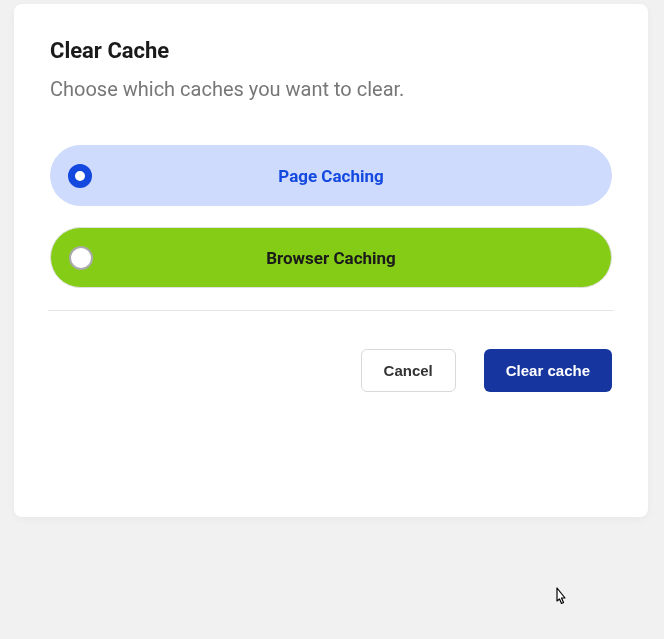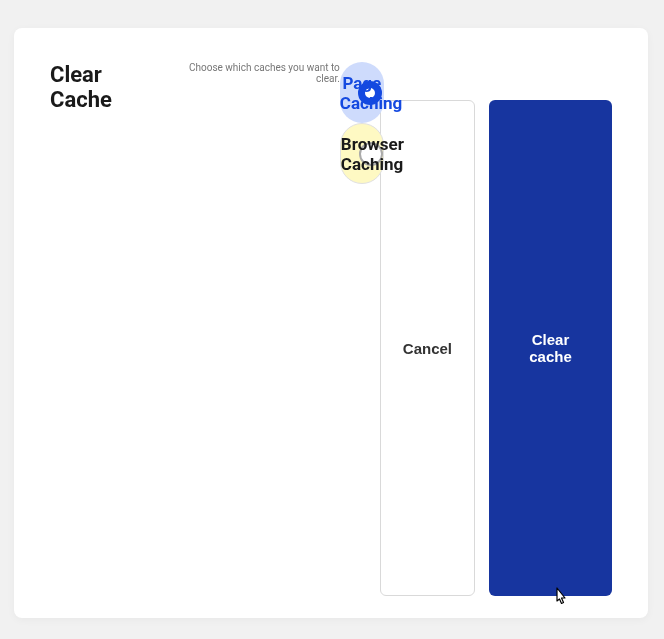--- a/index.html
+++ b/index.html
@@ -11,59 +11,59 @@
       background: #f1f1f1;
       font-family: -apple-system, BlinkMacSystemFont, "Segoe UI", Roboto, Helvetica, Arial, sans-serif;
       width: 664px;
       height: 639px;
       position: relative;
       overflow: hidden;
     }
     .modal {
       background: #ffffff;
       border-radius: 8px;
-      margin: 28px 16px 18px 14px;
+      margin: 4px 16px 18px 14px;
       padding: 34px 36px 22px 36px;
       box-shadow: 0 2px 8px rgba(0,0,0,0.04);
       position: relative;
-      height: 590px;
+      height: 513px;
       display: flex;
-      flex-direction: row;
+      flex-direction: column;
     }
     .modal-title {
       font-size: 22px;
       font-weight: 700;
       color: #1a1a1a;
       margin-bottom: 14px;
     }
     .modal-subtitle {
-      font-size: 10px;
+      font-size: 20px;
       color: #777777;
       margin-bottom: 44px;
-      text-align: right;
     }
     .options {
       display: flex;
       flex-direction: column;
+      gap: 21px;
       margin-bottom: 22px;
     }
     .option {
       display: flex;
       align-items: center;
       height: 61px;
       border-radius: 31px;
       padding-left: 18px;
       cursor: pointer;
       position: relative;
     }
     .option.selected {
       background: #cedbfc;
     }
     .option.unselected {
-      background: #fef9c3;
+      background: #84cc16;
       border: 1px solid #e0e0e0;
     }
     .radio {
       width: 24px;
       height: 24px;
       border-radius: 50%;
       flex-shrink: 0;
     }
     .radio.checked {
       border: 7px solid #1449e0;
@@ -88,21 +88,22 @@
     .option.unselected .option-label {
       color: #1a1a1a;
     }
     .divider {
       height: 1px;
       background: #e6e6e6;
       margin: 0 -2px;
     }
     .footer {
       display: flex;
-      gap: 14px;
+      justify-content: flex-end;
+      gap: 28px;
       margin-top: 38px;
     }
     .btn {
       font-size: 15px;
       font-weight: 700;
       padding: 12px 22px;
       border-radius: 6px;
       cursor: pointer;
       border: none;
     }

